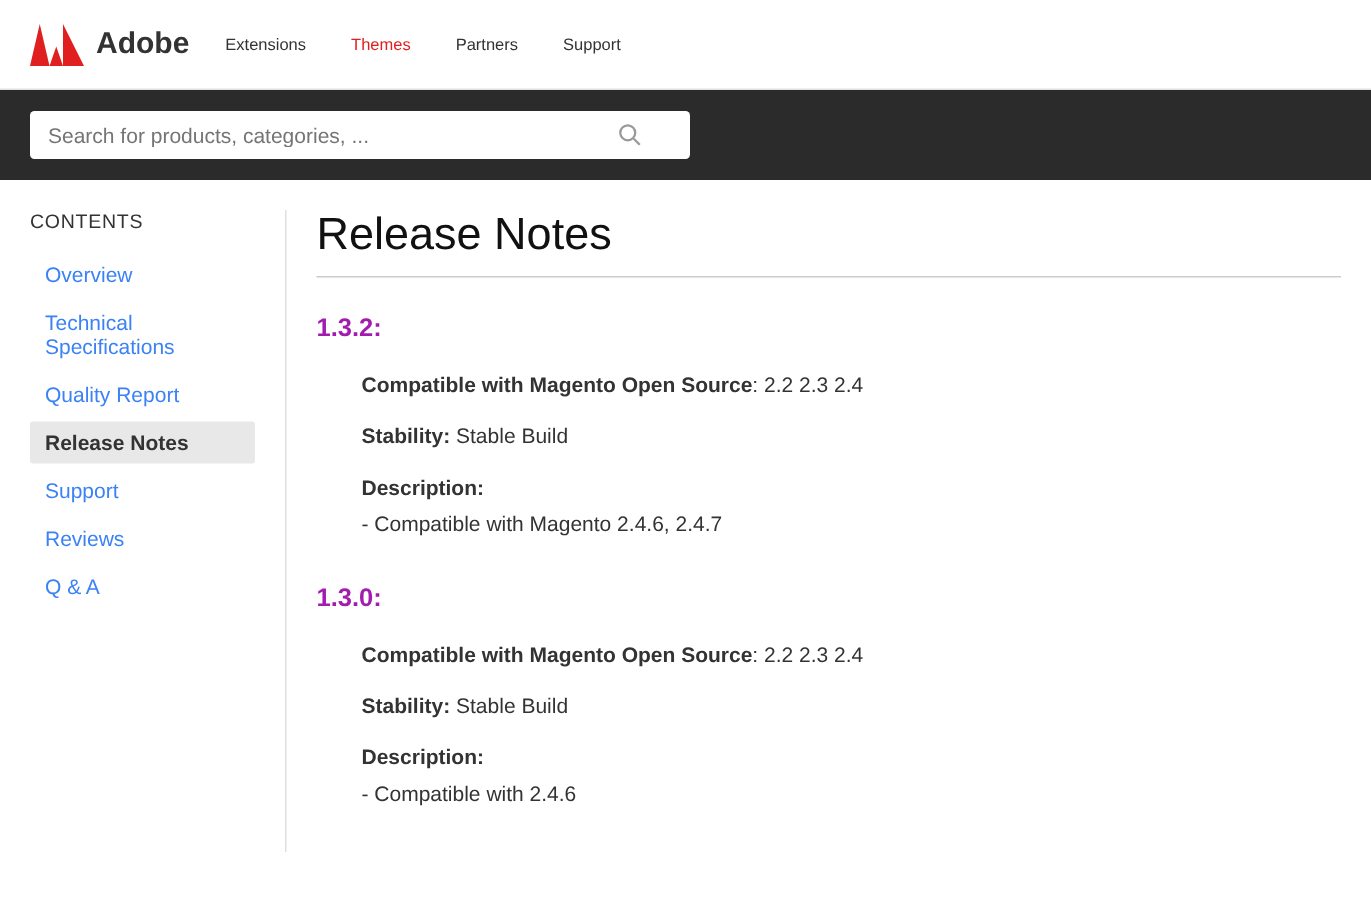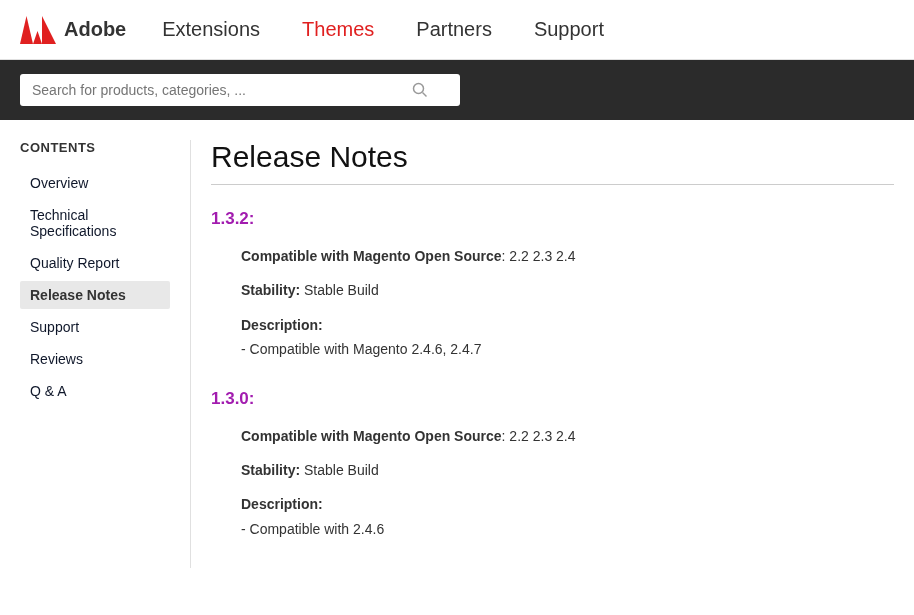--- a/index.html
+++ b/index.html
@@ -29,22 +29,21 @@
       font-weight: bold;
       color: #333;
     }
     nav {
       display: flex;
       gap: 30px;
     }
     nav a {
       text-decoration: none;
       color: #333;
-      font-size: 20px;
-      margin-left: 12px;
+      font-size: 11px;
     }
     nav a.active {
       color: #e02020;
     }
 
     
     .search-bar {
       background: #2b2b2b;
       padding: 14px 20px;
     }
@@ -75,36 +74,36 @@
     }
 
     
     .sidebar {
       width: 190px;
       padding: 0 20px;
       flex-shrink: 0;
     }
     .sidebar-title {
       font-size: 13px;
-      font-weight: bold;
+      font-weight: normal;
       color: #333;
       margin-bottom: 14px;
       letter-spacing: 0.5px;
     }
     .sidebar-nav {
       list-style: none;
     }
     .sidebar-nav li {
       margin-bottom: 4px;
     }
     .sidebar-nav li a {
       display: block;
       padding: 6px 10px;
       text-decoration: none;
-      color: #0f172a;
+      color: #3b82f6;
       font-size: 14px;
       border-radius: 2px;
     }
     .sidebar-nav li.active a {
       background: #e8e8e8;
       color: #333;
       font-weight: bold;
     }
 
     

